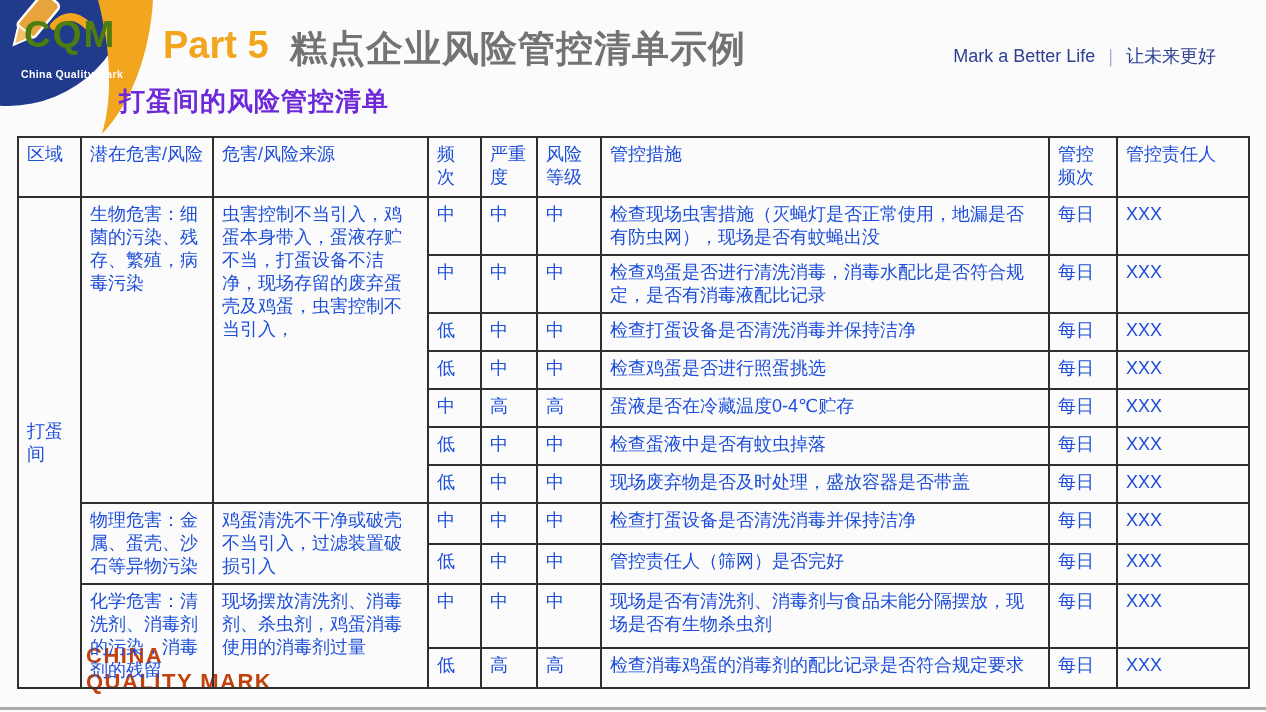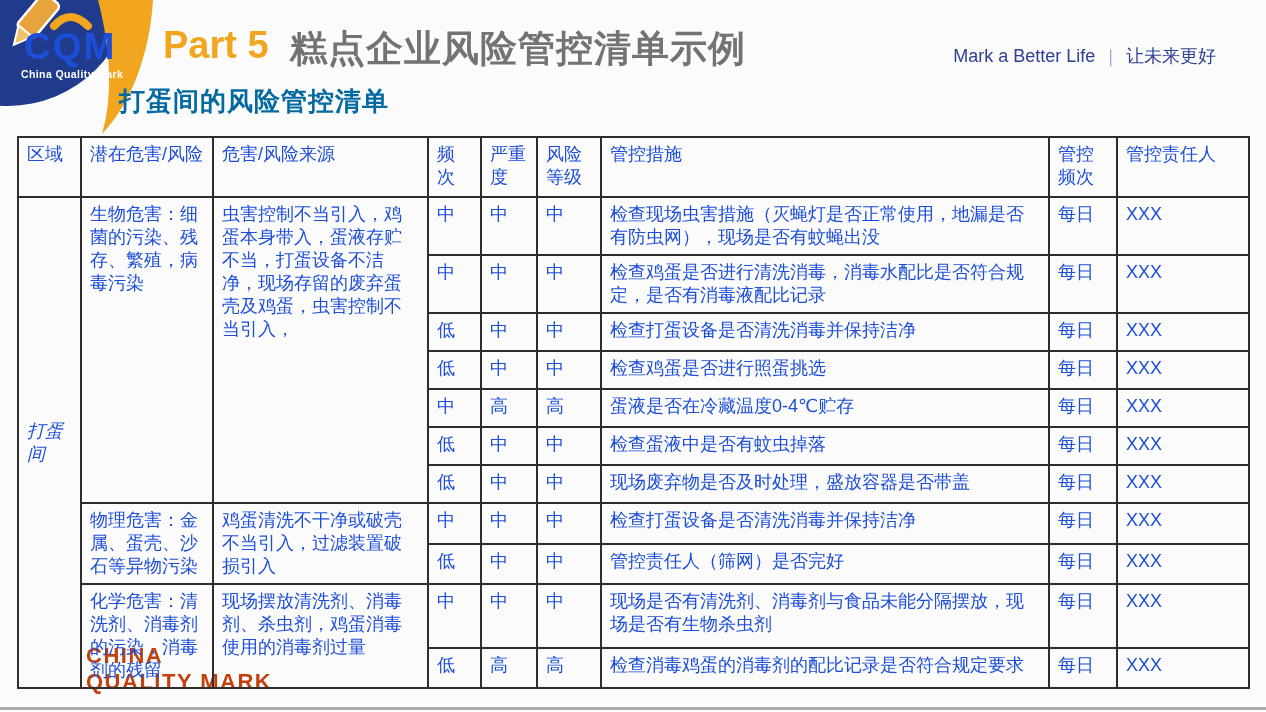--- a/index.html
+++ b/index.html
@@ -6,22 +6,22 @@
   .slide{
     position:relative;
     width:1266px;height:712px;
     background:#fbfbfb;
     overflow:hidden;
     font-family:"Liberation Sans","DejaVu Sans",sans-serif;
   }
   
   .corner-art{position:absolute;left:0;top:0;width:400px;height:175px;z-index:0;}
   .logo-acronym{
-    position:absolute;left:24px;top:26px;z-index:2;
-    color:#1d4ed8;font-weight:bold;font-size:37px;letter-spacing:2px;
+    position:absolute;left:24px;top:14px;z-index:2;
+    color:#4d7c0f;font-weight:bold;font-size:37px;letter-spacing:2px;
   }
   .logo-tagline{
     position:absolute;left:21px;top:68px;z-index:2;
     color:#ffffff;font-weight:600;font-size:10.5px;letter-spacing:.4px;
   }
   
   .part-label{
     position:absolute;left:163px;top:24px;z-index:2;
     color:#f2a51e;font-weight:800;font-size:38px;
   }
@@ -29,40 +29,40 @@
     position:absolute;left:290px;top:24px;z-index:2;
     color:#737373;font-weight:800;font-size:37px;letter-spacing:1px;
   }
   .slogan{
     position:absolute;right:50px;top:44px;z-index:2;
     color:#2e3f92;font-size:18px;white-space:nowrap;
   }
   .slogan .divider{color:#8a94c4;margin:0 7px;font-size:17px;}
   .subtitle{
     position:absolute;left:119px;top:84px;z-index:2;
-    color:#0369a1;font-weight:bold;font-size:26px;letter-spacing:1px;
+    color:#6d28d9;font-weight:bold;font-size:26px;letter-spacing:1px;
   }
   
   .watermark{
     position:absolute;left:86px;top:643px;z-index:0;
     color:#c2410c;font-weight:bold;font-size:22px;letter-spacing:1.5px;line-height:1.2;
   }
   
   .risk-table{
     position:absolute;left:17px;top:136px;z-index:1;
     width:1231px;border-collapse:collapse;table-layout:fixed;
     font-size:18px;color:#1d4ed8;line-height:1.28;
   }
   .risk-table th,.risk-table td{
     border:2px solid #2e2e2e;
     padding:5px 8px;
     vertical-align:top;text-align:left;
     font-weight:400;overflow:hidden;
   }
-  .cell-area{vertical-align:middle !important;text-align:left;font-style:italic;}
+  .cell-area{vertical-align:middle !important;text-align:left;}
   .cell-hazard,.cell-source{text-align:justify;text-justify:inter-character;}
   
   .bottom-edge{position:absolute;left:0;bottom:2px;width:100%;height:3px;background:#aaaaaa;z-index:3;}
 </style>
 </head>
 <body>
 
 <div class="slide">
 
   <svg class="corner-art" viewBox="0 0 400 175" width="400" height="175">

